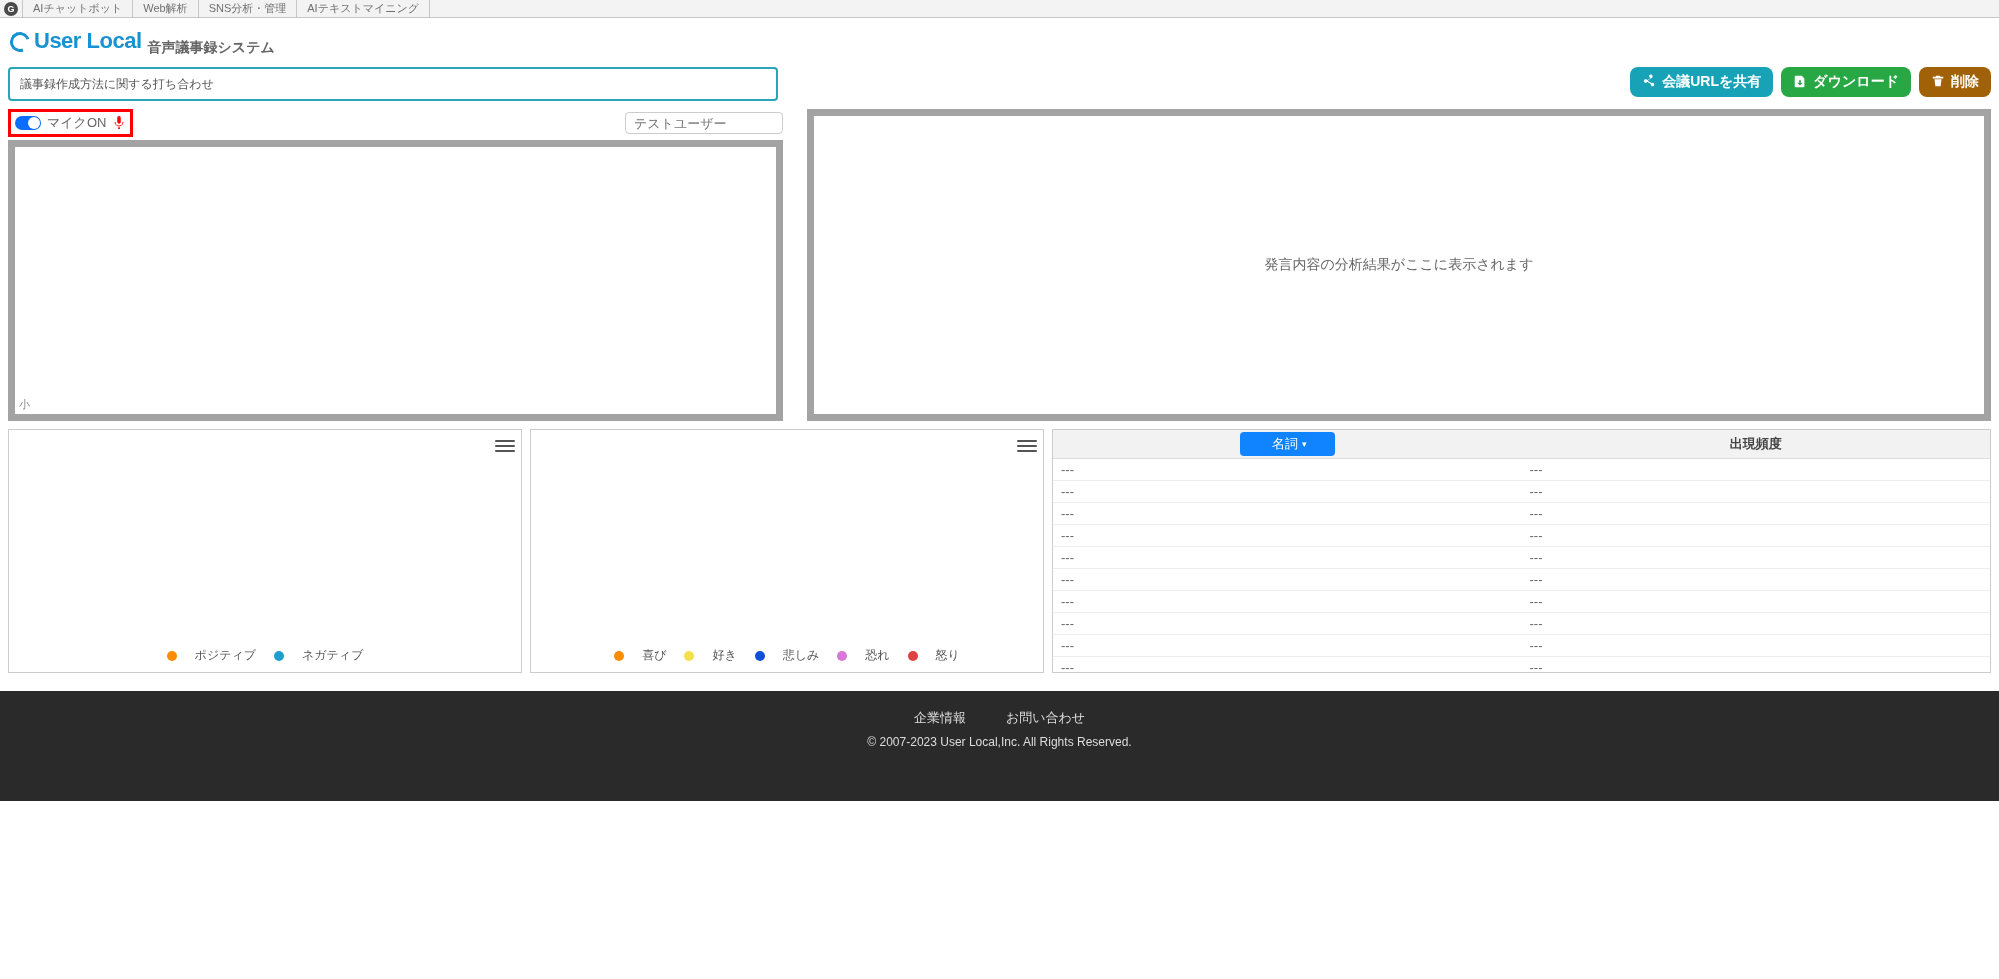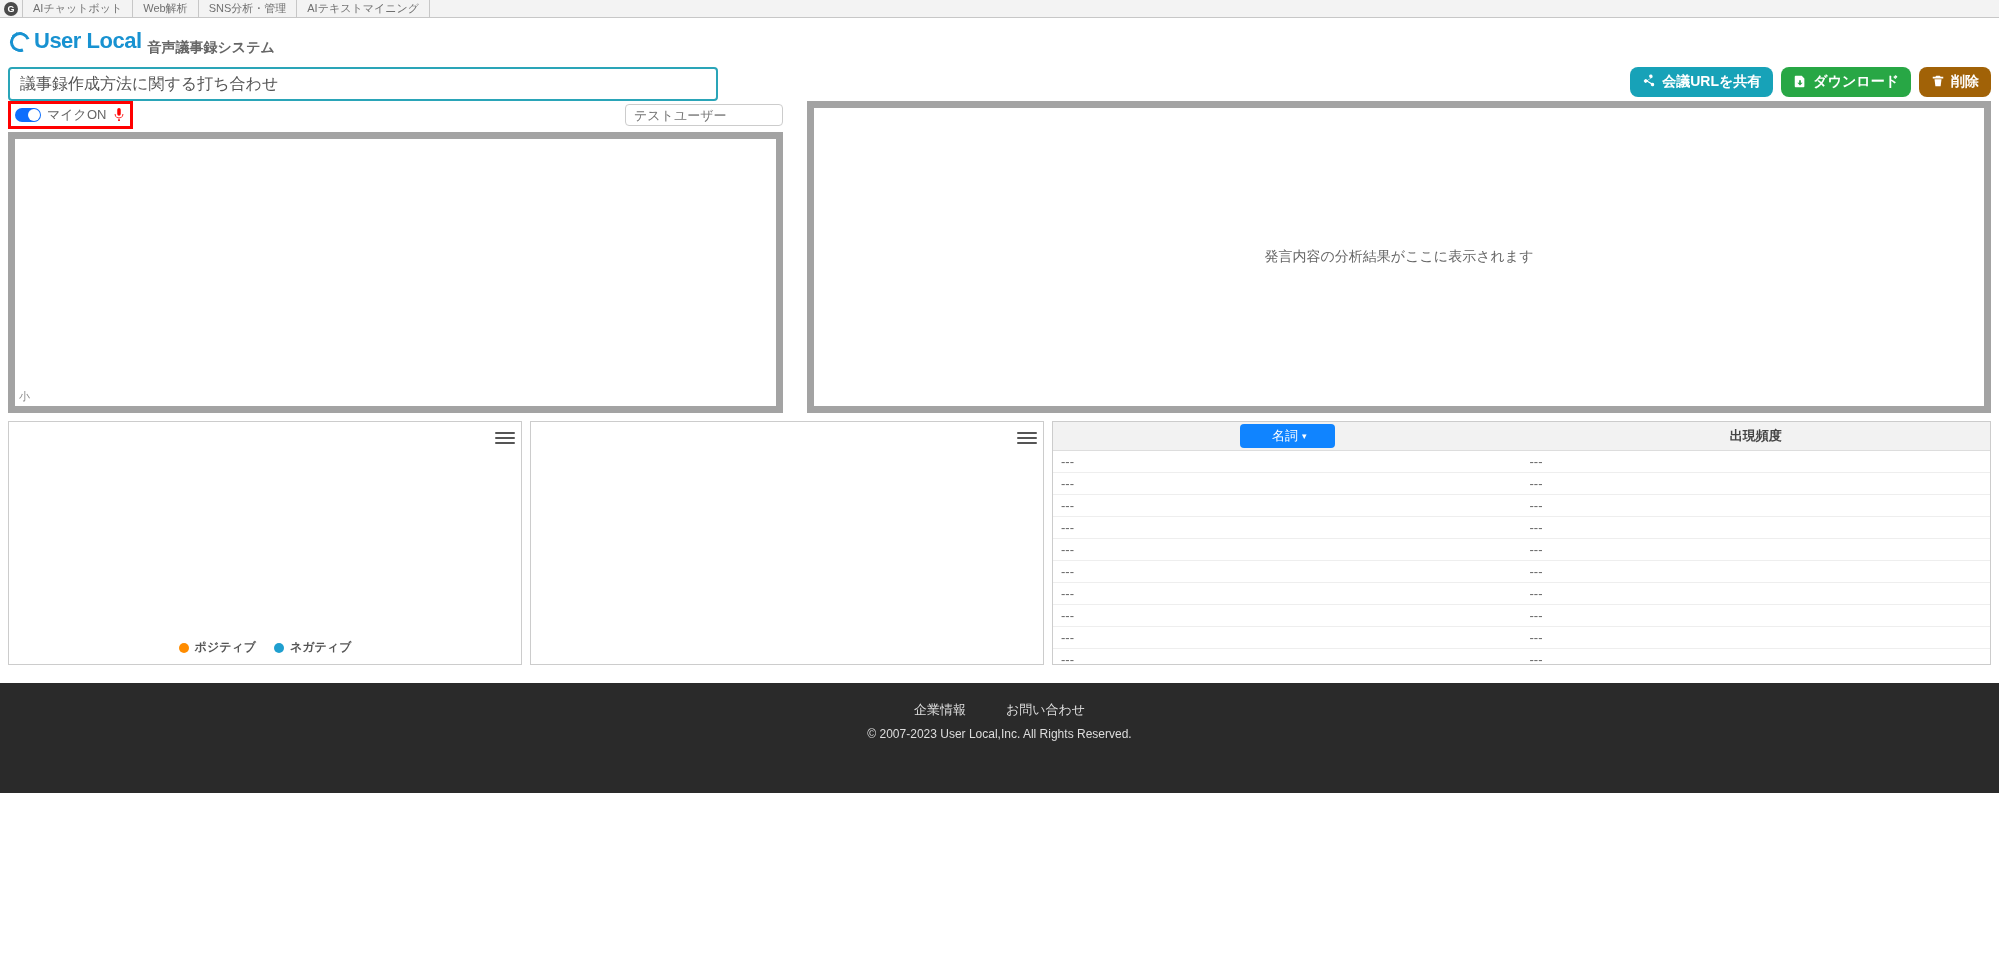--- a/index.html
+++ b/index.html
@@ -67,47 +67,47 @@
     padding: 4px 8px 8px 8px;
   }
 
   
   .row-top {
     display: flex;
     align-items: flex-start;
     gap: 8px;
   }
   .title-input {
-    width: 710px;
+    width: 770px;
     height: 34px;
     border: 2px solid #2aa5b8;
     border-radius: 4px;
     padding: 4px 10px;
-    font-size: 16px;
+    font-size: 12px;
     color: #555;
     outline: none;
   }
   .spacer { flex: 1; }
   .btn {
     display: inline-flex; align-items: center; gap: 6px;
     height: 30px; padding: 0 12px;
     border: none; border-radius: 8px;
     color: #fff; font-size: 14px; font-weight: 600;
     cursor: pointer;
   }
   .btn-teal { background: #17a2b8; }
   .btn-green { background: #28a745; }
   .btn-red { background: #a16207; }
   .btn svg { width: 14px; height: 14px; fill: #fff; }
 
   
   .row-mid {
     display: flex;
     gap: 24px;
-    margin-top: 0;
+    margin-top: 8px;
   }
   .left-col { width: 775px; display: flex; flex-direction: column; }
   .right-col { flex: 1; }
 
   .mic-row {
     display: flex;
     align-items: center;
     gap: 6px;
   }
   .mic-highlight {
@@ -173,21 +173,21 @@
     width: 20px; height: 20px; display: flex; flex-direction: column;
     justify-content: center; gap: 3px; cursor: pointer;
   }
   .menu-btn span { height: 2px; background: #555; width: 100%; border-radius: 1px; }
 
   .legend {
     position: absolute; left: 0; right: 0; bottom: 8px;
     display: flex; justify-content: center; gap: 18px;
     font-size: 12px; color: #555;
   }
-  .legend .item { display: inline-flex; align-items: center; gap: 6px; white-space: nowrap; font-weight: bold; }
+  .legend .item { display: inline-flex; align-items: center; gap: 18px; white-space: nowrap; }
   .legend .dot { width: 10px; height: 10px; border-radius: 50%; }
 
   
   .tbl { width: 100%; border-collapse: collapse; font-size: 13px; }
   .tbl th {
     background: #f2f2f2; font-weight: 600; color: #444;
     border-bottom: 1px solid #ddd; padding: 4px 6px;
     position: sticky; top: 0;
   }
   .tbl th.noun { padding: 0; width: 50%; }
@@ -310,20 +310,42 @@
             <span>ネガティブ</span>
           </span>
         </div>
     </div>
     <div class="chart-card chart2">
       <div class="menu-btn">
           <span></span>
           <span></span>
           <span></span>
         </div>
+      <div class="legend" id="legend2">
+          <span class="item">
+            <span class="dot" style="background: rgb(255, 140, 0);"></span>
+            <span>喜び</span>
+          </span>
+          <span class="item">
+            <span class="dot" style="background: rgb(244, 224, 77);"></span>
+            <span>好き</span>
+          </span>
+          <span class="item">
+            <span class="dot" style="background: rgb(16, 80, 216);"></span>
+            <span>悲しみ</span>
+          </span>
+          <span class="item">
+            <span class="dot" style="background: rgb(217, 118, 217);"></span>
+            <span>恐れ</span>
+          </span>
+          <span class="item">
+            <span class="dot" style="background: rgb(224, 64, 64);"></span>
+            <span>怒り</span>
+          </span>
+        </div>
     </div>
     <div class="table-card">
       <table class="tbl">
         <thead>
           <tr>
             <th class="noun">
               <button class="noun-btn">
                 <span>名詞</span>
               </button>
             </th>

